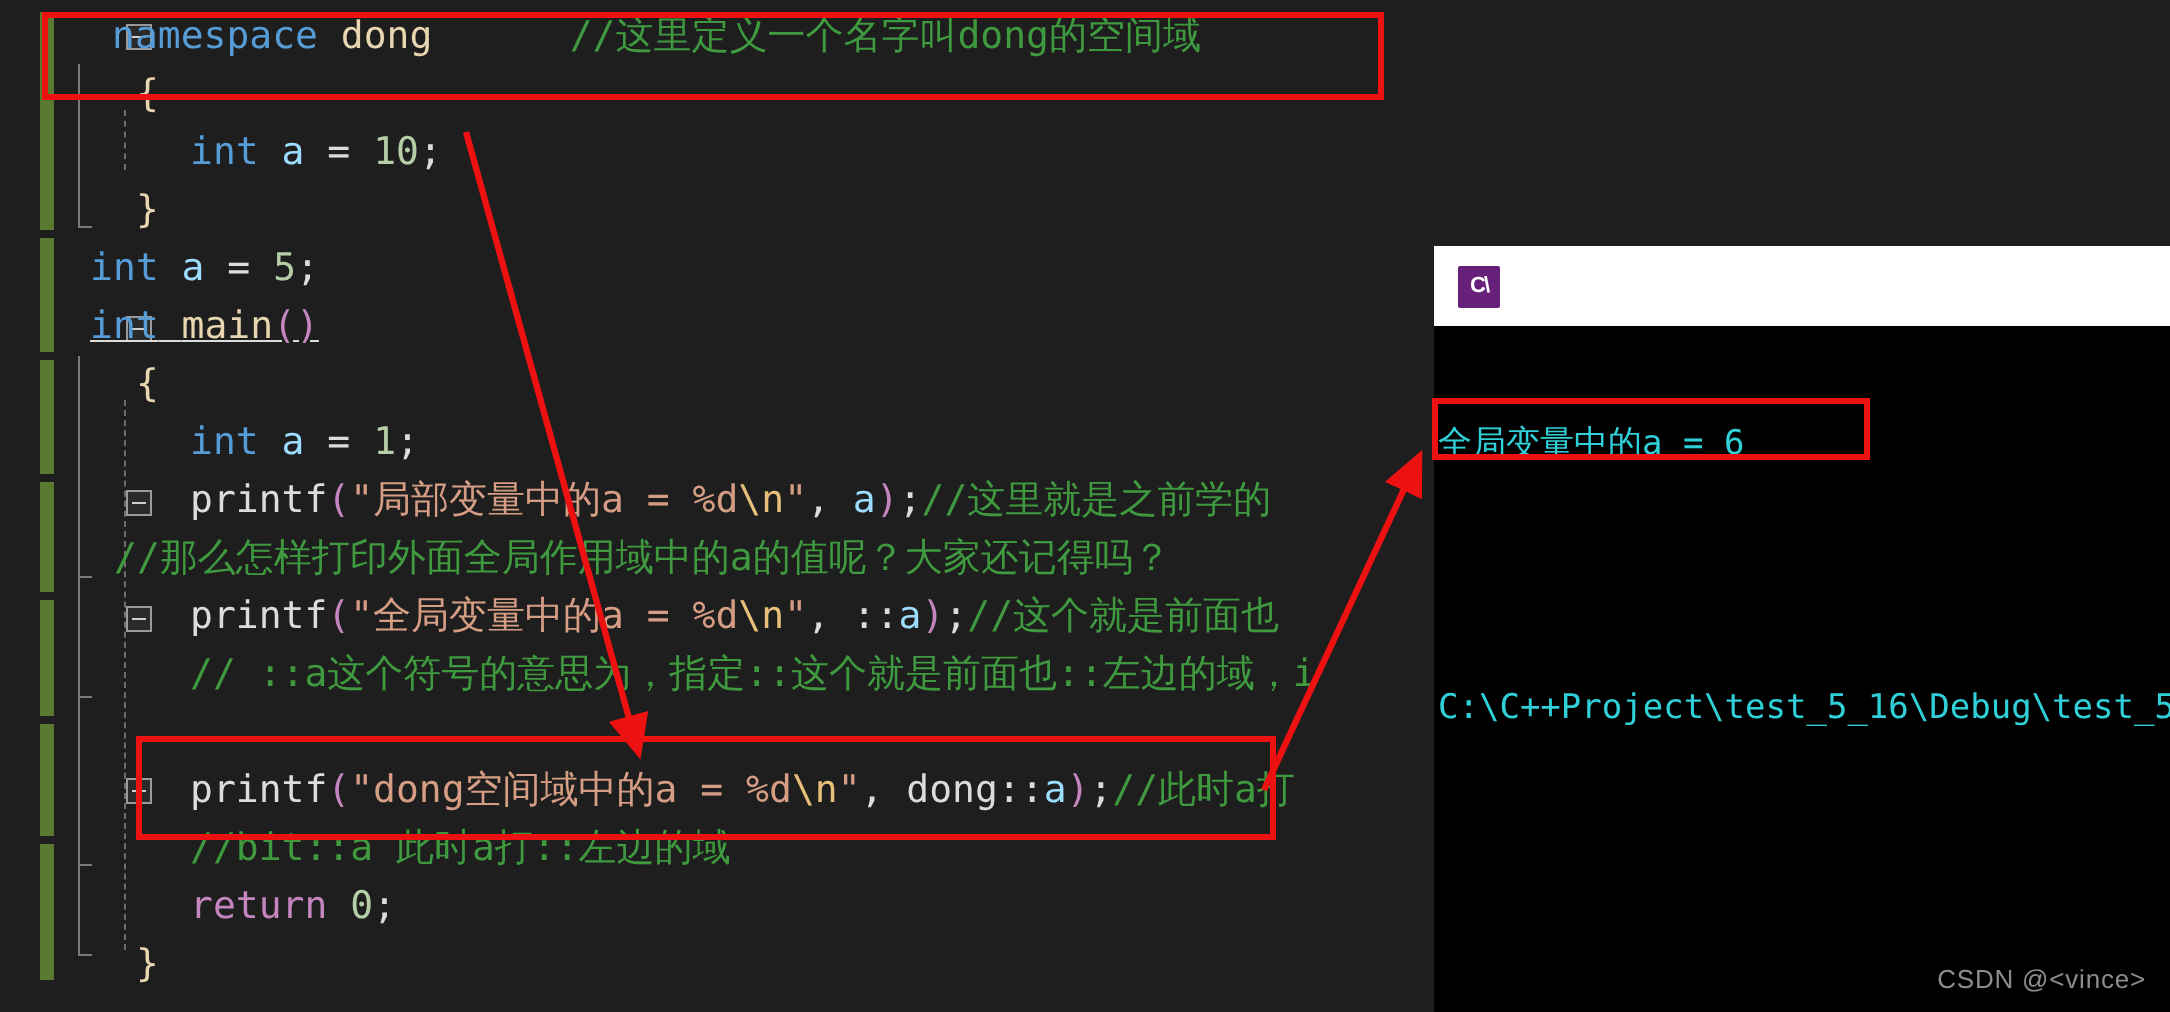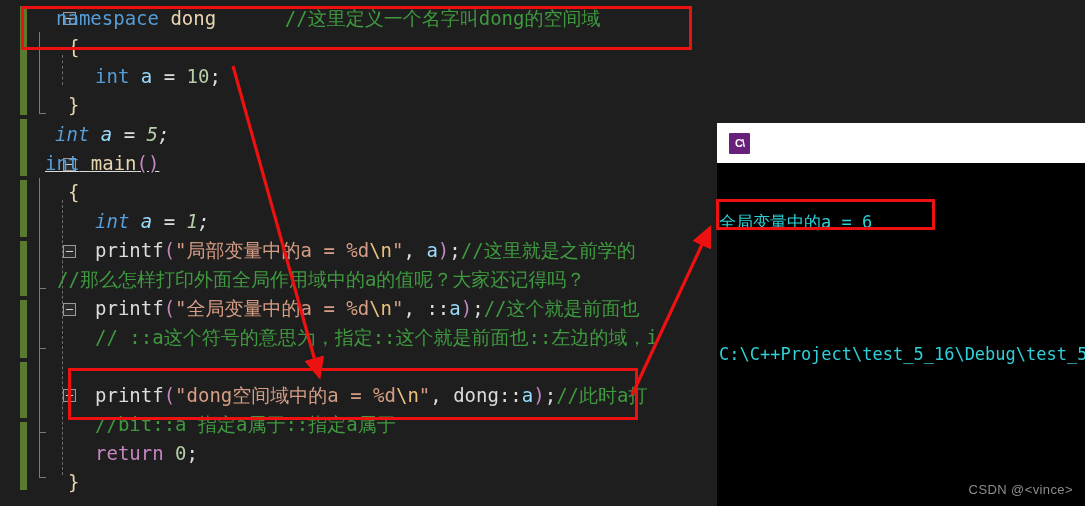--- a/index.html
+++ b/index.html
@@ -230,41 +230,41 @@
     <div class="code-lines">
 
       <div class="line"><span class="txt"><span class="kw">namespace</span><span class="plain"> </span><span class="type2">dong</span><span class="plain">      </span><span class="cmt">//这里定义一个名字叫dong的空间域</span></span></div>
 
       <div class="line"><span class="txt" style="left:68px;"><span class="brace">{</span></span></div>
 
       <div class="line"><span class="txt" style="left:95px;"><span class="kw">int</span><span class="plain"> </span><span class="var">a</span><span class="plain"> = </span><span class="num">10</span><span class="plain">;</span></span></div>
 
       <div class="line"><span class="txt" style="left:68px;"><span class="brace">}</span></span></div>
 
-      <div class="line"><span class="txt" style="left:55px;font-style:italic;"><span class="kw">int</span><span class="plain"> </span><span class="var">a</span><span class="plain"> = </span><span class="num">5</span><span class="plain">;</span></span></div>
+      <div class="line"><span class="txt" style="left:45px;"><span class="kw">int</span><span class="plain"> </span><span class="var">a</span><span class="plain"> = </span><span class="num">5</span><span class="plain">;</span></span></div>
 
       <div class="line"><span class="txt" style="left:45px;text-decoration:underline;"><span class="kw">int</span><span class="plain"> </span><span class="type2">main</span><span class="punct">()</span></span></div>
 
       <div class="line"><span class="txt" style="left:68px;"><span class="brace">{</span></span></div>
 
-      <div class="line"><span class="txt" style="left:95px;font-style:italic;"><span class="kw">int</span><span class="plain"> </span><span class="var">a</span><span class="plain"> = </span><span class="num">1</span><span class="plain">;</span></span></div>
+      <div class="line"><span class="txt" style="left:95px;"><span class="kw">int</span><span class="plain"> </span><span class="var">a</span><span class="plain"> = </span><span class="num">1</span><span class="plain">;</span></span></div>
 
       <div class="line"><span class="txt" style="left:95px;"><span class="fn">printf</span><span class="punct">(</span><span class="str">"局部变量中的a = %d</span><span class="esc">\n</span><span class="str">"</span><span class="plain">, </span><span class="var">a</span><span class="punct">)</span><span class="plain">;</span><span class="cmt">//这里就是之前学的</span></span></div>
 
       <div class="line"><span class="txt" style="left:57px;"><span class="cmt">//那么怎样打印外面全局作用域中的a的值呢？大家还记得吗？</span></span></div>
 
       <div class="line"><span class="txt" style="left:95px;"><span class="fn">printf</span><span class="punct">(</span><span class="str">"全局变量中的a = %d</span><span class="esc">\n</span><span class="str">"</span><span class="plain">, ::</span><span class="var">a</span><span class="punct">)</span><span class="plain">;</span><span class="cmt">//这个就是前面也</span></span></div>
 
       <div class="line"><span class="txt" style="left:95px;"><span class="cmt">// ::a这个符号的意思为，指定::这个就是前面也::左边的域，i</span></span></div>
 
       <div class="line"><span class="txt" style="left:95px;"></span></div>
 
       <div class="line"><span class="txt" style="left:95px;"><span class="fn">printf</span><span class="punct">(</span><span class="str">"dong空间域中的a = %d</span><span class="esc">\n</span><span class="str">"</span><span class="plain">, </span><span class="plain">dong::</span><span class="var">a</span><span class="punct">)</span><span class="plain">;</span><span class="cmt">//此时a打</span></span></div>
 
-      <div class="line"><span class="txt" style="left:95px;"><span class="cmt">//bit::a 指定a属于::指定a属于</span></span></div>
+      <div class="line"><span class="txt" style="left:95px;"><span class="cmt">//bit::a 此时a打::左边的域</span></span></div>
 
       <div class="line"><span class="txt" style="left:95px;"><span class="ret">return</span><span class="plain"> </span><span class="num">0</span><span class="plain">;</span></span></div>
 
       <div class="line"><span class="txt" style="left:68px;"><span class="brace">}</span></span></div>
 
     </div>
   </div>
 
   <div id="console">
     <div id="console-titlebar">

